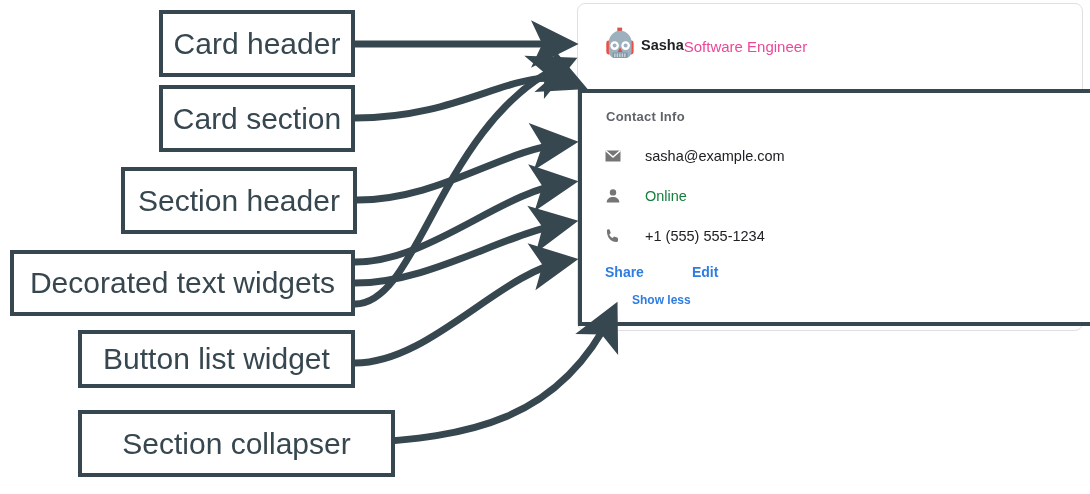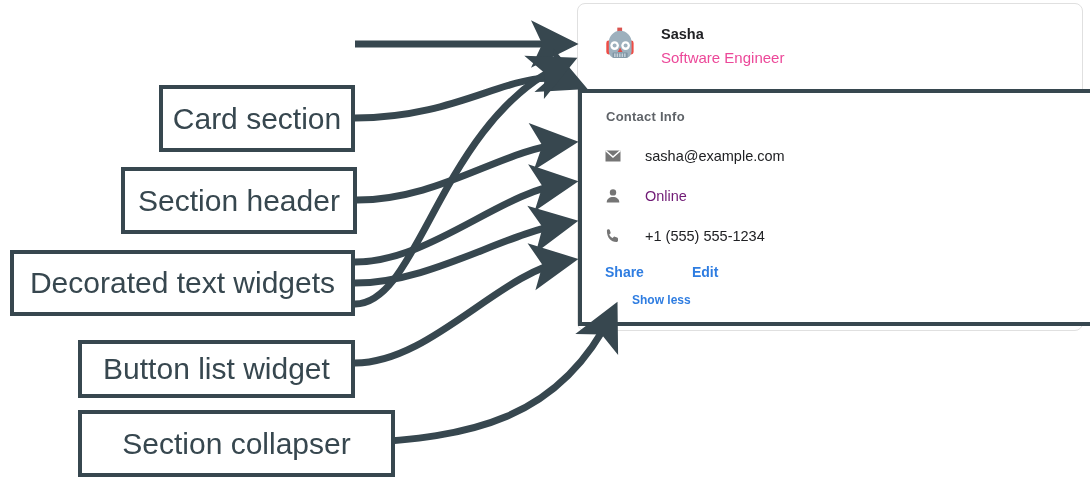--- a/index.html
+++ b/index.html
@@ -14,36 +14,36 @@
   .ann-box span{font-size:30px;color:#37474f;line-height:1;white-space:nowrap;}
   #arrows{position:absolute;left:0;top:0;z-index:3;}
 
   
   #card{position:absolute;left:577px;top:3px;width:506px;height:328px;
         background:#fff;border:1px solid #e0e0e0;border-radius:8px;
         box-sizing:border-box;z-index:1;}
   #card-header{display:flex;align-items:center;padding:11px 0 0 21px;height:74px;
                box-sizing:border-box;}
   .avatar{width:42px;height:42px;flex:0 0 42px;position:relative;}
-  .hdr-text{margin-left:20px;display:flex;flex-direction:column;justify-content:center;}
+  .hdr-text{display:flex;justify-content:center;}
   .hdr-title{font-size:14.5px;font-weight:bold;color:#202124;line-height:1.5;}
   .hdr-sub{font-size:15px;color:#ec4899;line-height:1.55;}
 
   
   #card-section{position:absolute;left:0px;top:85px;width:577px;height:237px;
                 border:4px solid #37474f;box-sizing:border-box;background:#fff;
                 z-index:2;}
   .section-inner{padding:16px 0 0 22px;}
   .section-header{font-size:13px;font-weight:bold;color:#5f6368;letter-spacing:.25px;
                   margin:0 0 12px 2px;}
   .dtw{display:flex;align-items:center;height:40px;}
   .dtw .ico{width:22px;flex:0 0 22px;display:flex;align-items:center;justify-content:flex-start;
             color:#757575;}
   .dtw .txt{margin-left:19px;font-size:14.5px;color:#202124;}
-  .dtw .txt.online{color:#701a75;}
+  .dtw .txt.online{color:#15803d;}
   .btnlist{display:flex;align-items:center;height:32px;margin-left:1px;}
   .btnlist .lbtn{font-size:14px;font-weight:bold;color:#2f7de1;cursor:pointer;}
   .btnlist .lbtn + .lbtn{margin-left:48px;}
   .collapser{margin:5px 0 0 28px;font-size:12px;font-weight:bold;color:#2f7de1;cursor:pointer;}
 </style>
 </head>
 <body>
 
 <div id="card">
 
@@ -138,33 +138,36 @@
       <path d="M355,262 C430,262 500,192 566,183"></path>
       <path d="M355,283 C430,283 500,235 566,223"></path>
       <path d="M355,304 C420,304 440,120 566,63"></path>
 
       <path d="M355,363 C430,363 500,272 566,261"></path>
 
       <path d="M355,443 C470,438 560,420 612,313"></path>
     </g>
   </svg>
 
+  <div class="ann-box" style="left:159px;top:10px;width:196px;height:67px;">
+    <span>Card header</span>
+  </div>
 
   <div class="ann-box" style="left:159px;top:85px;width:196px;height:67px;">
     <span>Card section</span>
   </div>
 
   <div class="ann-box" style="left:121px;top:167px;width:236px;height:67px;">
     <span>Section header</span>
   </div>
 
   <div class="ann-box" style="left:10px;top:250px;width:345px;height:66px;">
     <span>Decorated text widgets</span>
   </div>
 
-  <div class="ann-box" style="left:78px;top:340px;width:277px;height:58px;text-align:right;">
+  <div class="ann-box" style="left:78px;top:330px;width:277px;height:58px;text-align:right;">
     <span>Button list widget</span>
   </div>
 
   <div class="ann-box" style="left:78px;top:410px;width:317px;height:67px;">
     <span>Section collapser</span>
   </div>
 </div>
 
 </body></html>

